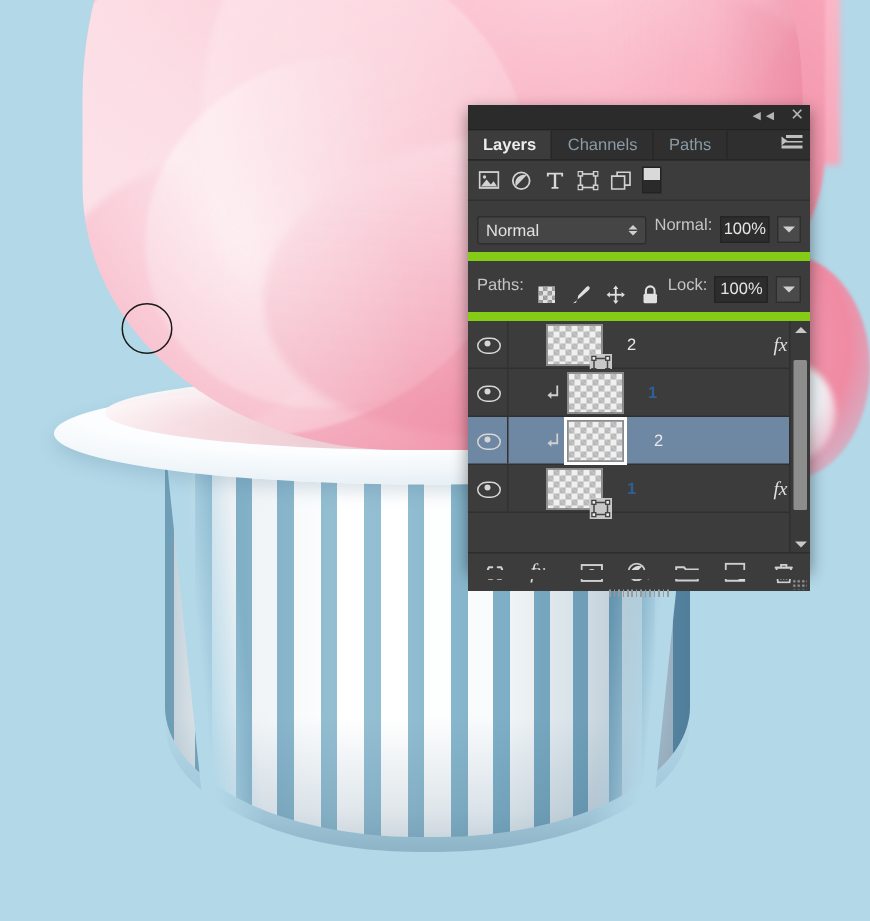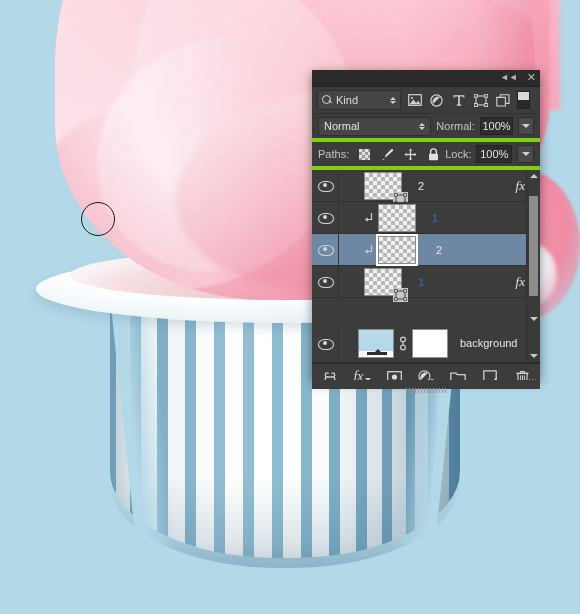--- a/index.html
+++ b/index.html
@@ -218,21 +218,21 @@
   .mag .h{position:absolute;left:6px;top:6px;width:4px;height:1.3px;background:#d5d5d5;transform:rotate(45deg);}
   .spin{margin-left:auto;display:flex;flex-direction:column;gap:1px;}
   .spin .up{width:0;height:0;border-left:3px solid transparent;border-right:3px solid transparent;border-bottom:3px solid #cfcfcf;}
   .spin .dn{width:0;height:0;border-left:3px solid transparent;border-right:3px solid transparent;border-top:3px solid #cfcfcf;}
 
   .fi{width:17px;height:18px;display:flex;align-items:center;justify-content:center;cursor:pointer;}
   .fi svg{display:block;}
   .swatchbox{width:11px;height:16px;margin-left:1px;background:linear-gradient(180deg,#d9d9d9 0 50%,#2a2a2a 50% 100%);border:1px solid #232323;cursor:pointer;}
 
   .blend-row,.lock-row{
-    height:24px;display:flex;align-items:center;padding:0 6px;gap:5px;border-bottom:4px solid #84cc16;
+    height:24px;display:flex;padding:0 6px;gap:5px;border-bottom:6px solid #84cc16;margin-top:10px;
   }
   .blend-select{
     width:110px;height:17px;background:#454545;border:1px solid #2e2e2e;border-radius:2px;
     display:flex;align-items:center;padding:0 5px;color:#e2e2e2;font-size:11px;cursor:pointer;
   }
   .lbl{color:#c5c5c5;font-size:11px;}
   .numbox{
     width:34px;height:16px;background:#2d2d2d;border:1px solid #242424;
     display:flex;align-items:center;justify-content:center;color:#e4e4e4;font-size:11px;cursor:text;
   }
@@ -375,33 +375,39 @@
 
   <div class="panel">
 
     <div class="panel-titlebar">
       <div class="tb-btns">
         <span class="tb-icon">◄◄</span>
         <span class="tb-icon close">✕</span>
       </div>
     </div>
 
+    <div class="tabs">
+      <div class="tab active">
+        <span>Layers</span>
+      </div>
+      <div class="tab">
+        <span>Channels</span>
+      </div>
+      <div class="tab">
+        <span>Paths</span>
+      </div>
+      <div class="tabs-menu">
+        <span class="tri"></span>
+        <i></i>
+        <i></i>
+        <i></i>
+      </div>
+    </div>
 
     <div class="filter-row">
-      <div class="kind-select">
-        <span class="mag">
-          <span class="c"></span>
-            <span class="h"></span>
-        </span>
-        <span>Kind</span>
-        <span class="spin">
-          <span class="up"></span>
-            <span class="dn"></span>
-        </span>
-      </div>
 
       <span class="fi">
         <svg width="14" height="12" viewBox="0 0 14 12">
           <rect x="0.7" y="0.7" width="12.6" height="10.6" fill="none" stroke="#d2d2d2" stroke-width="1.2"></rect>
           <circle cx="4" cy="4" r="1.1" fill="#d2d2d2"></circle>
           <path d="M1.6 10.3 L5.4 5.6 L8.2 9 L10.1 6.8 L12.4 10.3 Z" fill="#d2d2d2"></path>
         </svg>
       </span>
       <span class="fi">
         <svg width="13" height="13" viewBox="0 0 13 13">
@@ -584,46 +590,20 @@
         <div class="vs-arrow">
             <span class="up"></span>
           </div>
         <div class="vs-thumb"></div>
         <div class="vs-arrow" style="position:absolute;bottom:0;left:0;right:0;">
             <span class="dn"></span>
           </div>
       </div>
     </div>
 
-    <div class="layer-row" style="height:38px;border-bottom:1px solid #2d2d2d;">
-      <div class="eye-cell">
-        <span class="eye">
-            <span class="outer"></span>
-            <span class="pupil"></span>
-          </span>
-      </div>
-      <div class="divider-v"></div>
-      <div class="thumb-cell" style="margin-left:14px;gap:3px;">
-        <span class="thumb sky" style="width:34px;height:27px;"></span>
-        <span class="link-icon">
-          <svg width="10" height="15" viewBox="0 0 10 15">
-            <path d="M5 1.2 A2.4 2.4 0 0 1 5 6 A2.4 2.4 0 0 1 5 1.2 Z" fill="none" stroke="#cfcfcf" stroke-width="1.2"></path>
-            <path d="M5 9 A2.4 2.4 0 0 1 5 13.8 A2.4 2.4 0 0 1 5 9 Z" fill="none" stroke="#cfcfcf" stroke-width="1.2"></path>
-            <rect x="4.4" y="5.4" width="1.2" height="4.2" fill="#cfcfcf"></rect>
-          </svg>
-        </span>
-        <span class="thumb white-fill" style="width:34px;height:27px;border:1px solid #8c8c8c;"></span>
-      </div>
-      <span class="layer-name" style="margin-left:12px;">background</span>
-      <div class="vscroll" style="background:#3a3a3a;">
-        <div class="vs-arrow" style="position:absolute;bottom:1px;left:0;right:0;">
-            <span class="dn"></span>
-          </div>
-      </div>
-    </div>
 
     <div class="panel-footer">
       <span class="fbtn">
         <svg width="16" height="10" viewBox="0 0 16 10">
           <path d="M6.2 5 H3.9 A3.1 3.1 0 0 1 3.9 1.2 H6.2" fill="none" stroke="#cfcfcf" stroke-width="1.3" stroke-linecap="round"></path>
           <path d="M9.8 5 H12.1 A3.1 3.1 0 0 0 12.1 1.2 H9.8" fill="none" stroke="#cfcfcf" stroke-width="1.3" stroke-linecap="round"></path>
           <path d="M3.9 8.8 H6.2 M9.8 8.8 H12.1" fill="none" stroke="#cfcfcf" stroke-width="0"></path>
           <path d="M3.9 5 A3.1 3.1 0 0 0 3.9 8.8 H6.2" fill="none" stroke="#cfcfcf" stroke-width="1.3" stroke-linecap="round"></path>
           <path d="M12.1 5 A3.1 3.1 0 0 1 12.1 8.8 H9.8" fill="none" stroke="#cfcfcf" stroke-width="1.3" stroke-linecap="round"></path>
           <path d="M6 5 H10" stroke="#cfcfcf" stroke-width="1.3"></path>

